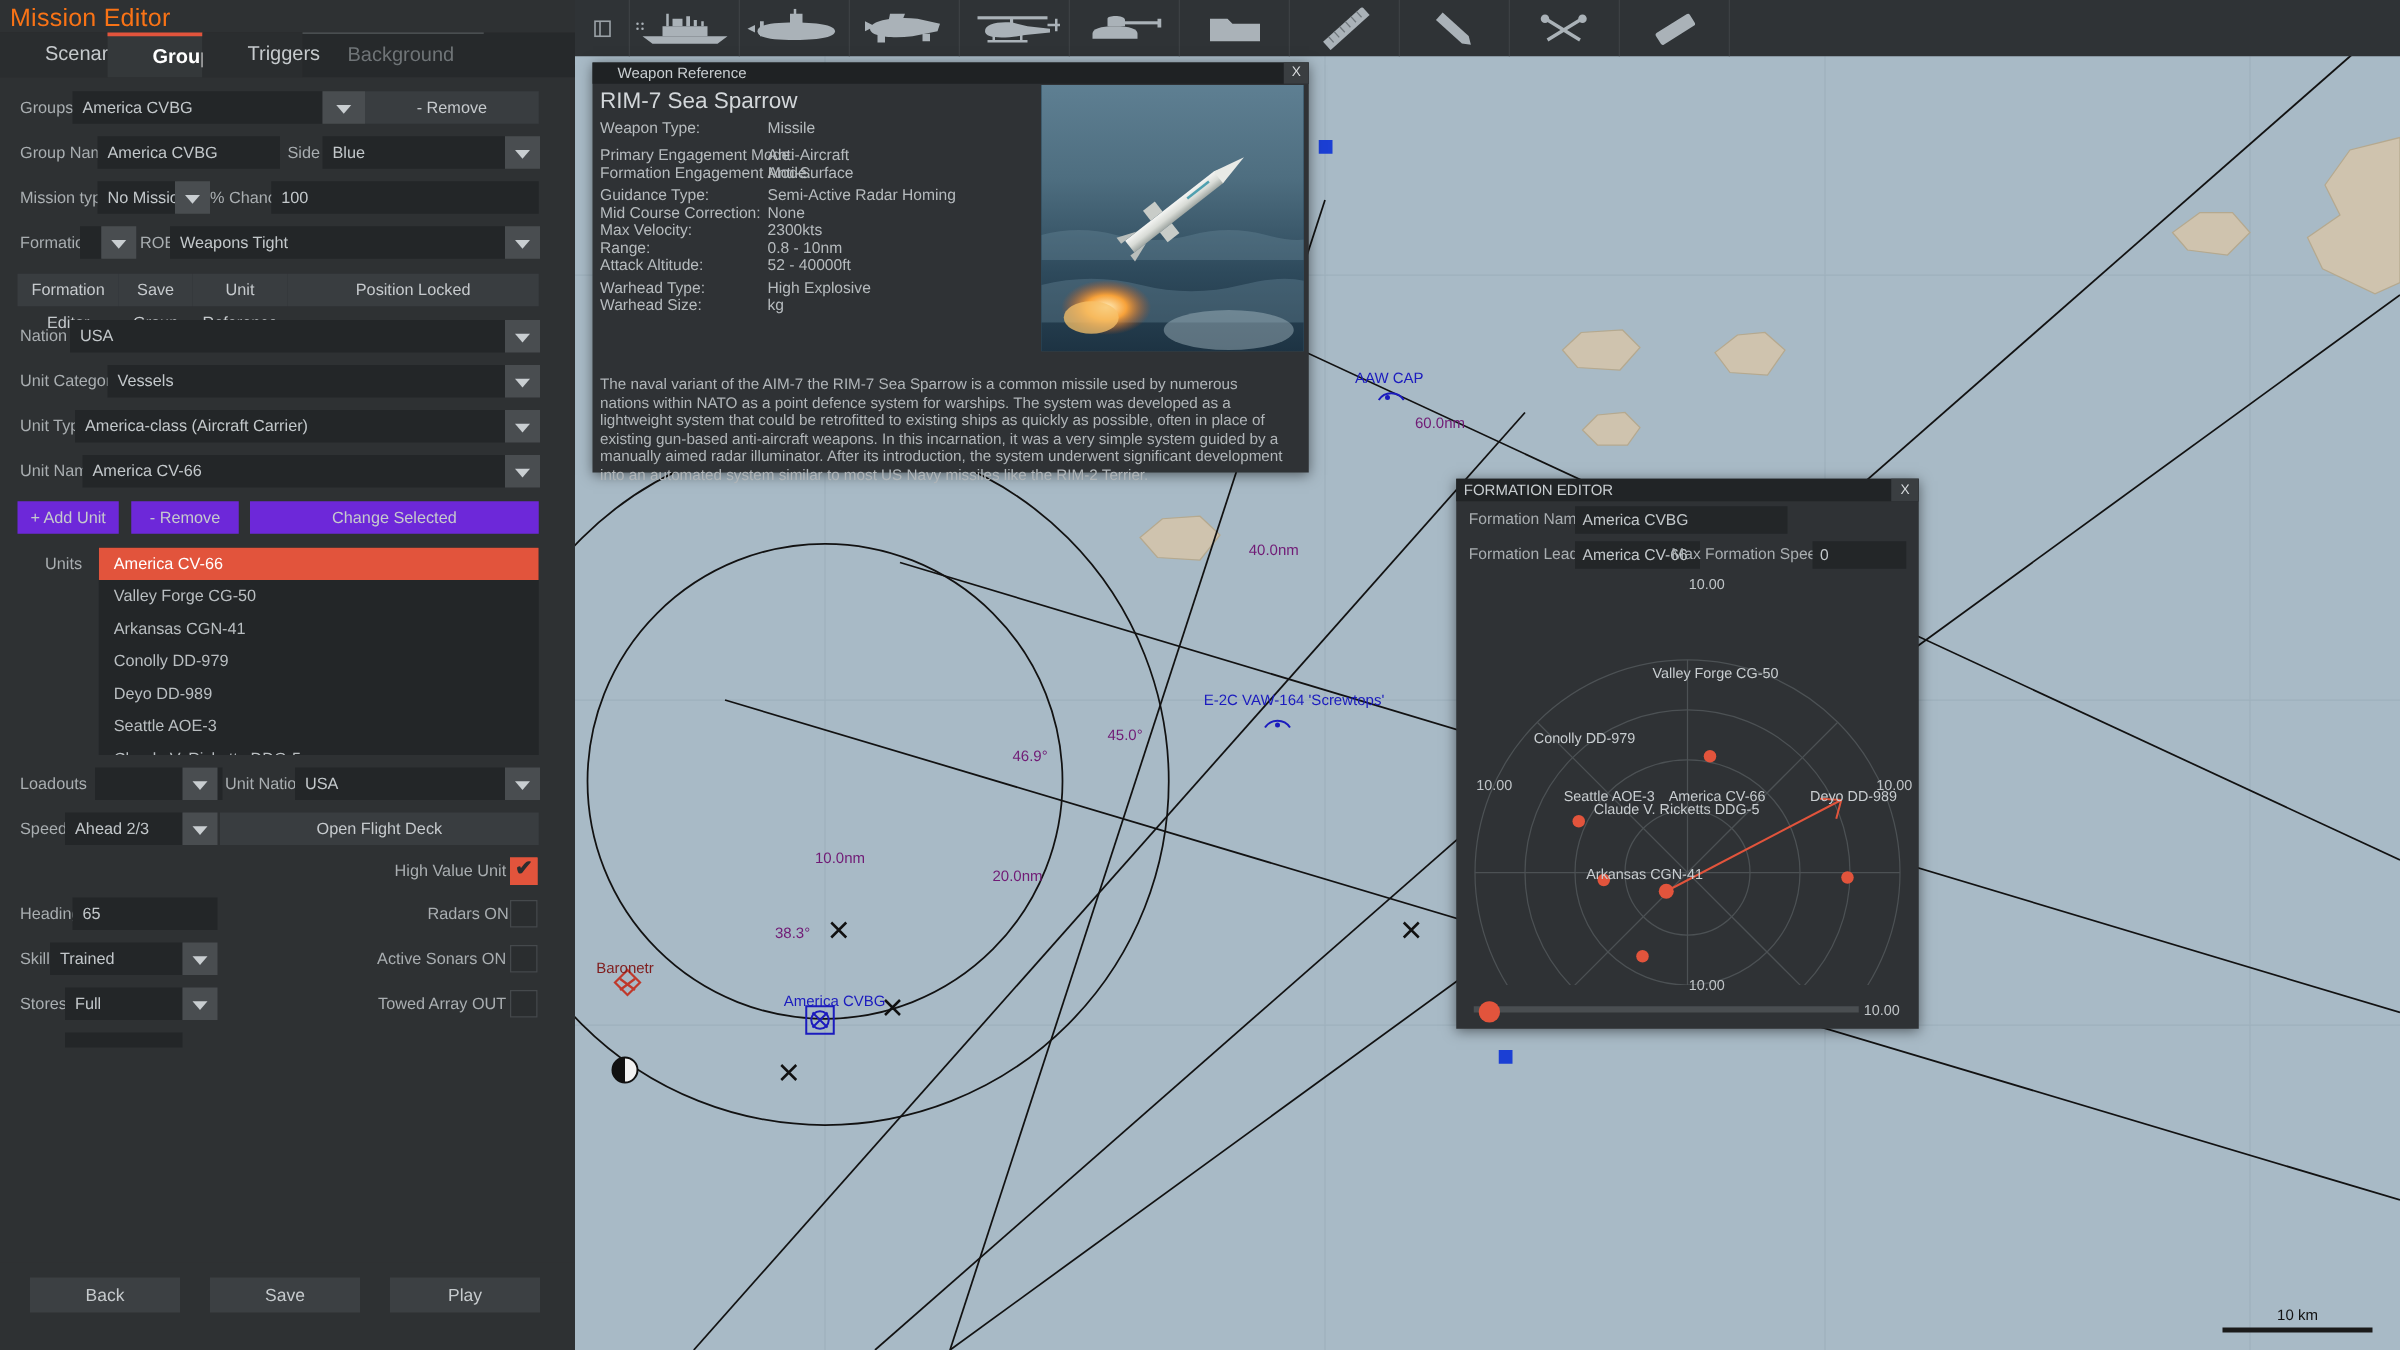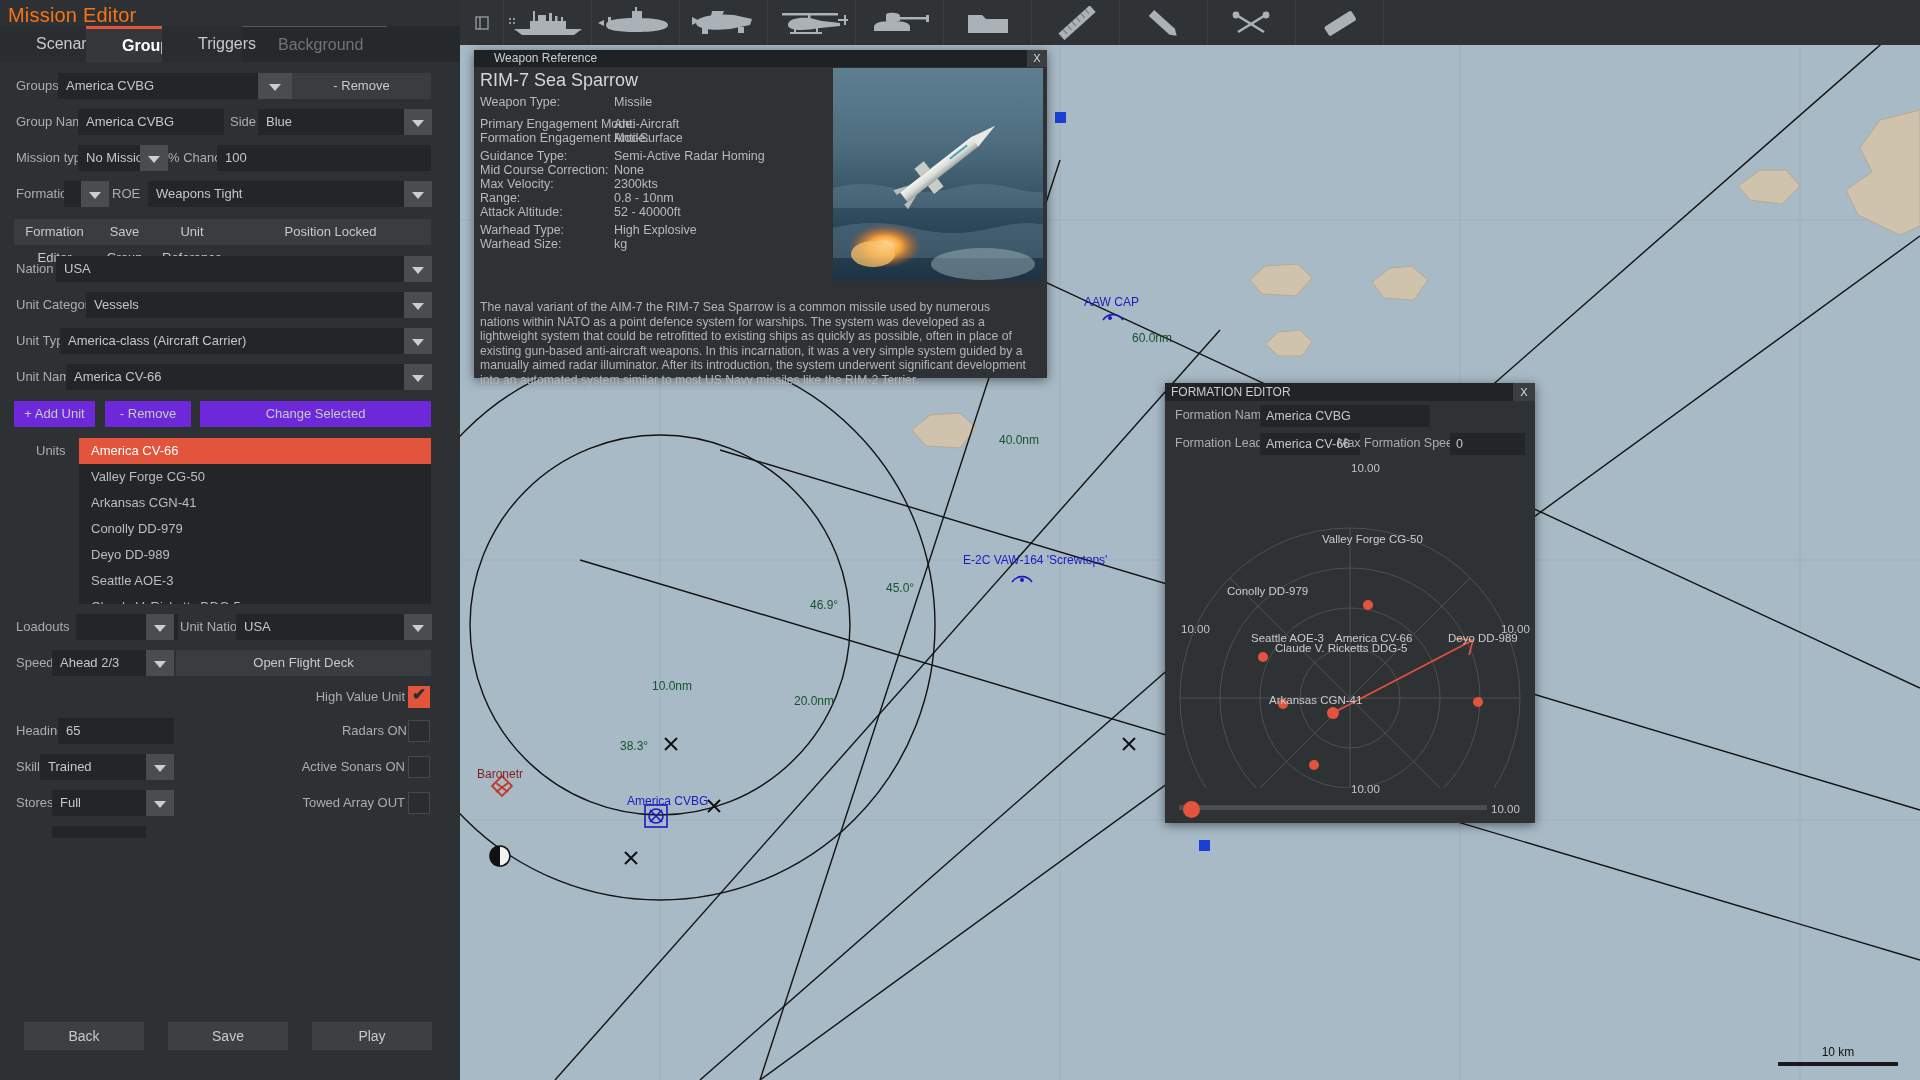--- a/index.html
+++ b/index.html
@@ -117,21 +117,21 @@
   }
   .tb-slot {
     position: absolute; top: 0; width: 88px; height: 45px;
     border-right: 1px solid #3c4043; cursor: pointer;
   }
   .tb-slot svg { position: absolute; left: 50%; top: 50%; transform: translate(-50%,-50%); }
   .tb-first { left: 0; width: 44px; border-right: 1px solid #3c4043; }
 
   .mapsvg { position: absolute; left: 0; top: 0; }
   .mlabel {
-    position: absolute; font-size: 12px; color: #14532d; white-space: nowrap;
+    position: absolute; font-size: 12px; color: #701a75; white-space: nowrap;
   }
   .mlabel.blue { color: #1b1bbe; }
   .mlabel.red { color: #7f1d1d; }
 
   .scalebar { position: absolute; right: 22px; bottom: 14px; }
   .scalebar .bar { width: 120px; height: 4px; background: #1a1a1a; }
   .scalebar .txt { font-size: 12px; color: #111; text-align: center; margin-bottom: 3px; }
 
   
   .wdlg {
@@ -447,21 +447,21 @@
       <div class="lbl" style="left:16px;top:83px;">Mission type</div>
       <div class="fld" style="left:78px;top:83px;width:64px;">No Mission</div>
       <div class="dd" style="left:140px;top:83px;"></div>
       <div class="lbl" style="left:168px;top:83px;">% Chance</div>
       <div class="fld" style="left:217px;top:83px;width:214px;">100</div>
 
       <div class="lbl" style="left:16px;top:119px;">Formation</div>
       <div class="fld" style="left:64px;top:119px;width:18px;"></div>
       <div class="dd" style="left:81px;top:119px;"></div>
       <div class="lbl" style="left:112px;top:119px;">ROE</div>
-      <div class="fld" style="left:136px;top:119px;width:268px;margin-left:12px;">Weapons Tight</div>
+      <div class="fld" style="left:136px;top:119px;width:268px;">Weapons Tight</div>
       <div class="dd" style="left:404px;top:119px;"></div>
 
       <div class="btn flat" style="left:14px;top:157px;width:81px;">Formation Editor</div>
       <div class="btn flat" style="left:95px;top:157px;width:59px;">Save Group</div>
       <div class="btn flat" style="left:154px;top:157px;width:76px;">Unit Reference</div>
       <div class="btn flat" style="left:230px;top:157px;width:201px;">Position Locked</div>
 
       <div class="lbl" style="left:16px;top:194px;">Nation</div>
       <div class="fld" style="left:56px;top:194px;width:348px;">USA</div>
       <div class="dd" style="left:404px;top:194px;"></div>

